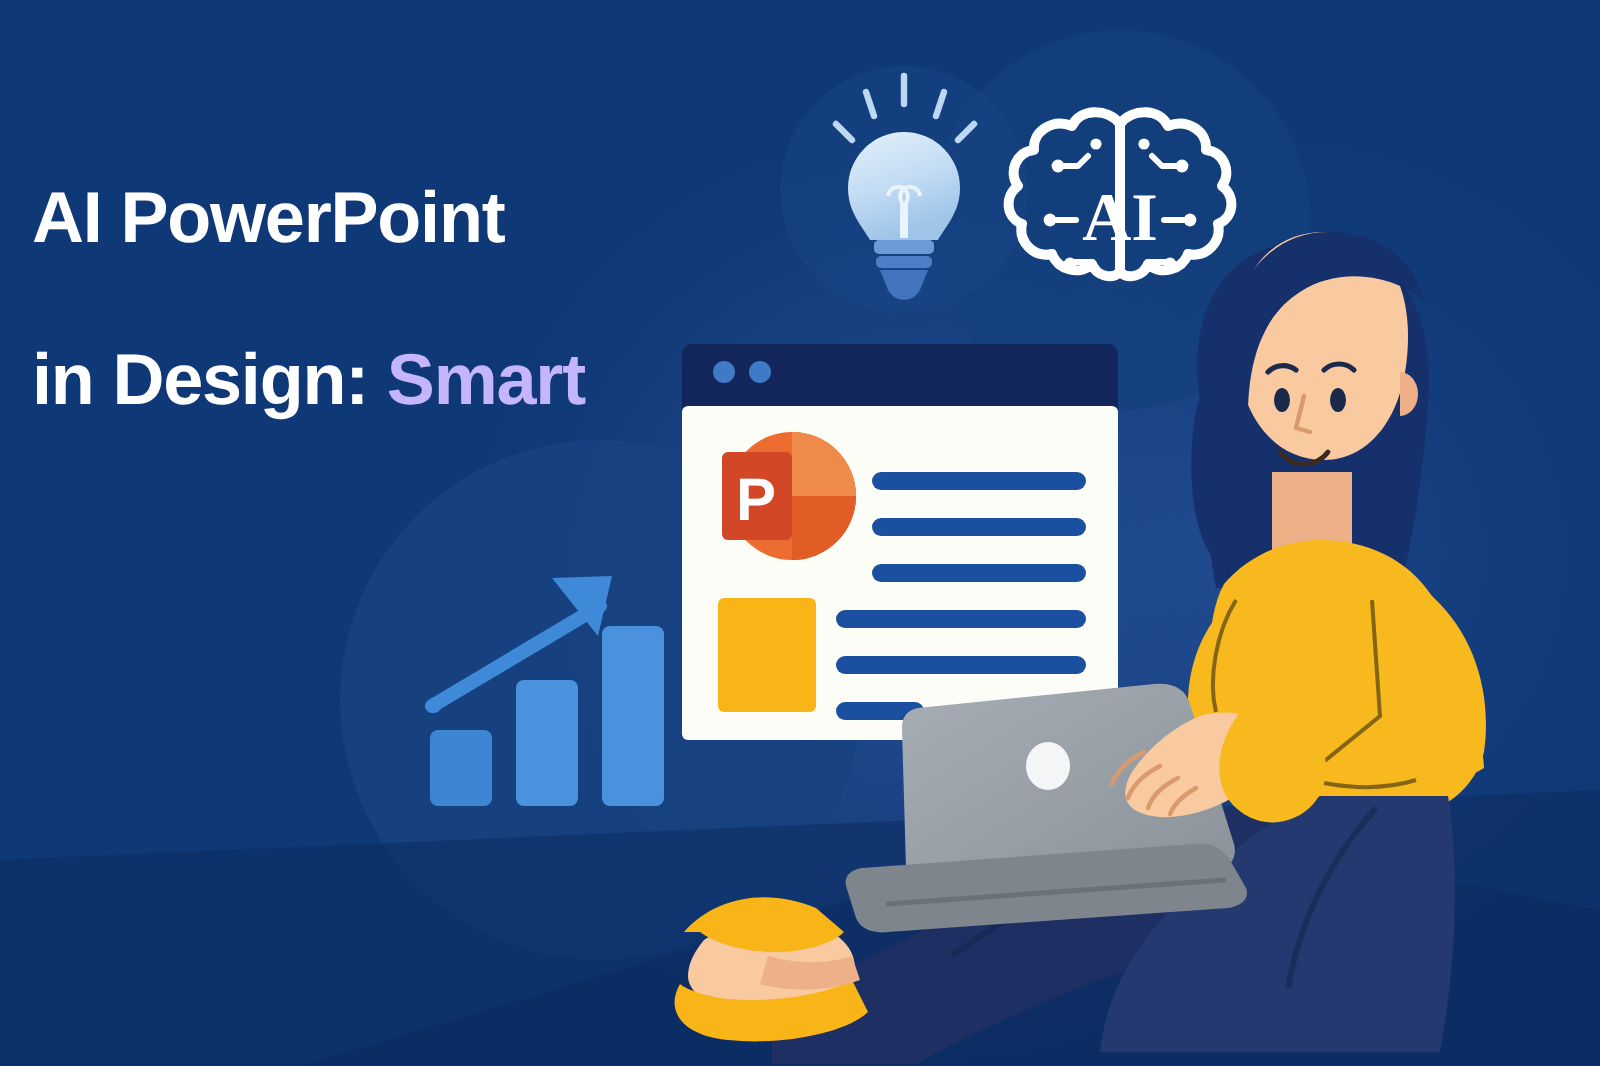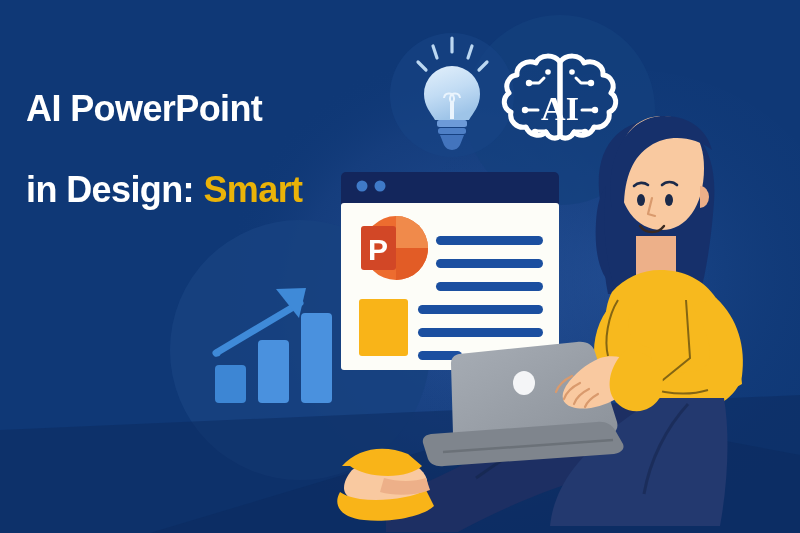--- a/index.html
+++ b/index.html
@@ -5,28 +5,28 @@
   html,body{margin:0;padding:0;background:#0d2f6e;}
   #stage{
     position:relative;width:800px;height:533px;overflow:hidden;
     background:#0f3876;
     font-family:"Liberation Sans", sans-serif;
   }
   .svgfull{position:absolute;left:0;top:0;width:800px;height:533px;display:block;}
 
   
   #headline{
-    position:absolute;left:26px;top:48px;width:340px;
+    position:absolute;left:16px;top:48px;width:340px;
     font-weight:bold;font-size:36px;line-height:1.13;
     letter-spacing:-0.6px;
     color:#ffffff;
     white-space:pre-line;
     z-index:40;
   }
-  #headline .accent{color:#eab308;}
+  #headline .accent{color:#c4b5fd;}
   .ln{display:block;}
 </style>
 </head>
 <body>
 
 <div id="stage">
 
   <svg class="svgfull" viewBox="0 0 800 533">
     <defs>
       <radialGradient id="glowA" cx="50%" cy="50%" r="50%">

